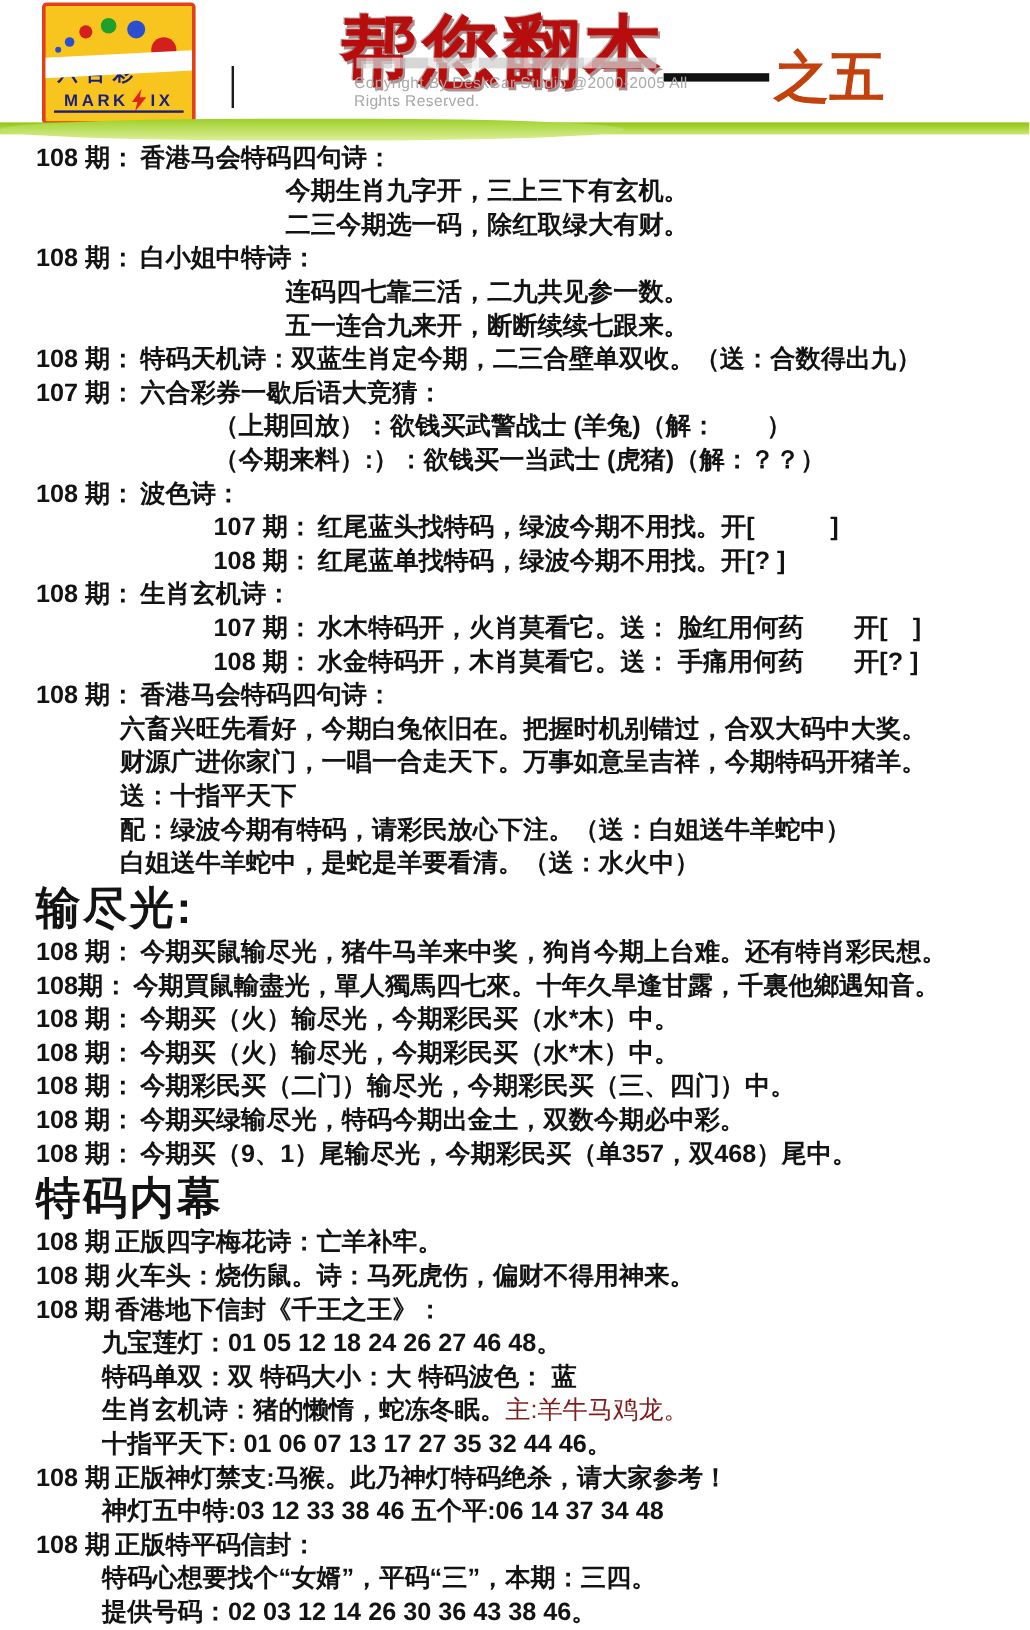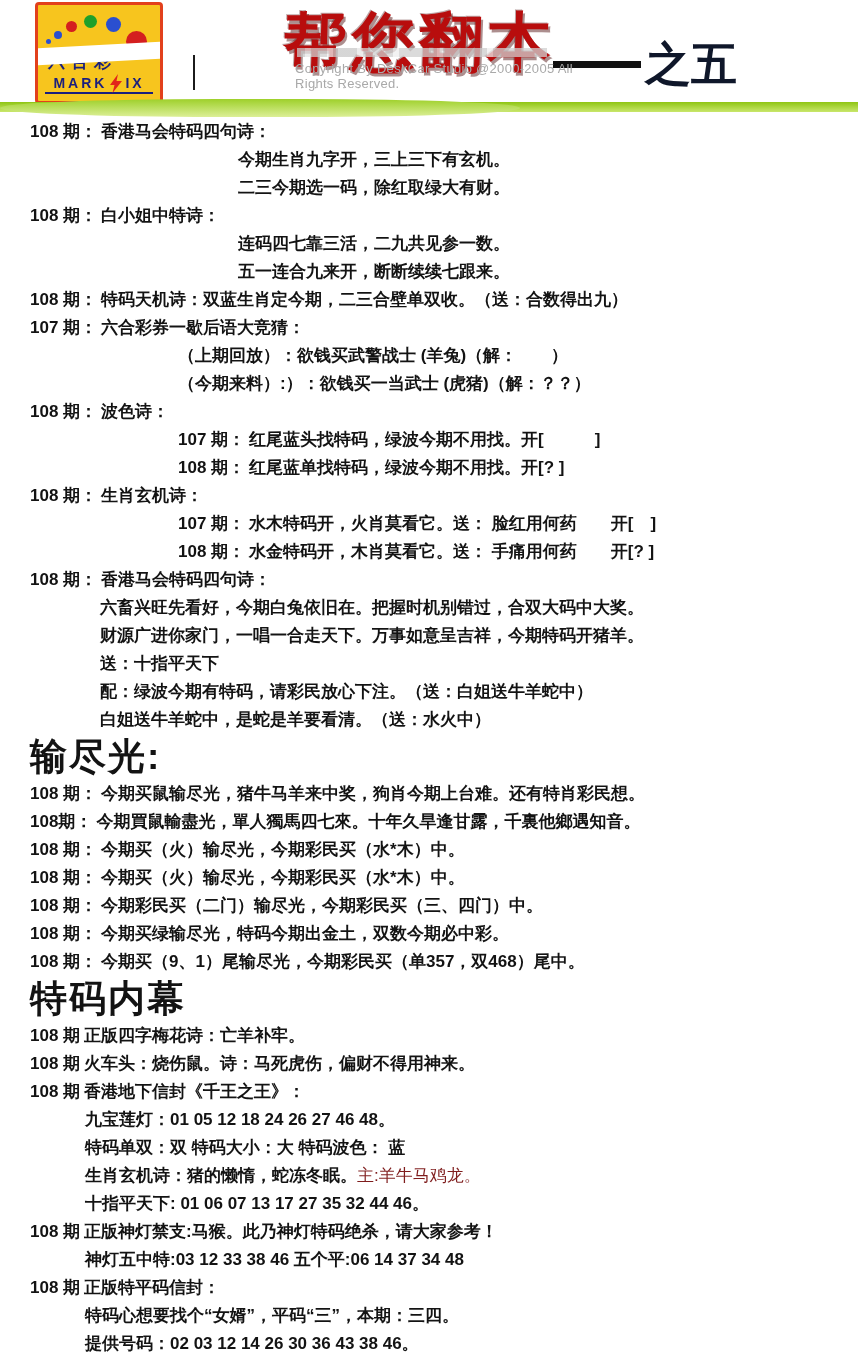--- a/index.html
+++ b/index.html
@@ -16,38 +16,38 @@
         font-size:17px;letter-spacing:6px;}
   #logo-brand{position:absolute;left:7px;right:7px;bottom:7px;z-index:4;display:flex;align-items:flex-end;
         justify-content:center;gap:2px;color:#1a1f7e;font-weight:bold;font-size:14px;letter-spacing:3px;
         border-bottom:2px solid #1a1f7e;padding-bottom:1px;}
   #divider-vline{position:absolute;left:193px;top:55px;width:2px;height:35px;background:#1b1b1b;}
 
   #main-title{position:absolute;left:283px;top:0px;font-family:"Liberation Serif","DejaVu Serif",serif;
         font-size:64px;font-weight:bold;color:#b80d0d;letter-spacing:4px;line-height:86px;
         text-shadow:2px 3px 0 rgba(70,5,5,0.45), -1px -1px 0 rgba(70,5,5,0.35);transform:skewX(-2deg);}
   #title-dash{position:absolute;left:553px;top:61px;width:88px;height:7px;background:#111;}
-  #title-suffix{position:absolute;left:645px;top:34px;font-size:46px;font-weight:bold;color:#0f172a;}
+  #title-suffix{position:absolute;left:645px;top:34px;font-size:46px;font-weight:bold;color:#c2410c;}
 
   #watermark-blur{position:absolute;left:297px;top:48px;width:250px;height:9px;
         background:linear-gradient(90deg,#c9c9c9 0 8px,#e6e6e6 8px 14px,#cfcfcf 14px 30px,#eee 30px 36px,
         #c9c9c9 36px 60px,#e6e6e6 60px 66px,#cfcfcf 66px 96px,#eee 96px 102px,#cfcfcf 102px 140px,
         #e8e8e8 140px 146px,#cccccc 146px 190px,#eee 190px 196px,#d0d0d0 196px 250px);opacity:.75;}
   #watermark{position:absolute;left:295px;top:61px;width:300px;font-size:13px;color:#a9a9a9;
         letter-spacing:.3px;}
   #watermark-dots{position:absolute;left:300px;top:82px;font-size:10px;color:#9a9a9a;letter-spacing:4px;}
 
   #band-swoosh{position:absolute;left:0px;top:99px;width:520px;height:18px;border-radius:50% / 60%;
         background:linear-gradient(#9ed02a,#dcef97);z-index:1;}
   #band-bar{position:absolute;left:0px;top:102px;width:858px;height:10px;
         background:linear-gradient(#8fc513,#c9e76c);z-index:0;}
 
   
   #content{position:absolute;left:30px;top:118px;right:0;}
-  .line{font-size:17px;height:28px;line-height:28px;white-space:nowrap;font-weight:600;}
+  .line{font-size:21px;height:28px;line-height:28px;white-space:nowrap;font-weight:600;}
   .lbl{font-weight:800;margin-right:4px;}
   .heading{font-size:37px;font-weight:800;height:46px;line-height:46px;letter-spacing:2px;}
   .ind-a2{padding-left:55px;}
   .ind-a{padding-left:70px;}
   .ind-b{padding-left:148px;}
   .ind-c{padding-left:208px;}
   .faded{color:#7f1d1d;font-weight:500;}
 </style>
 </head>
 <body>

